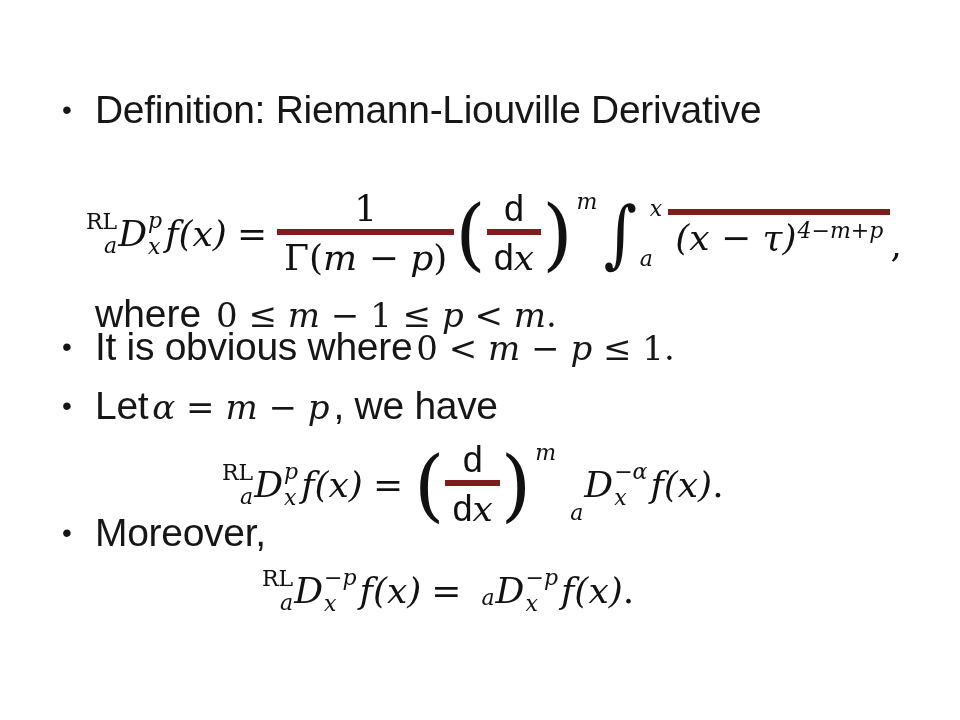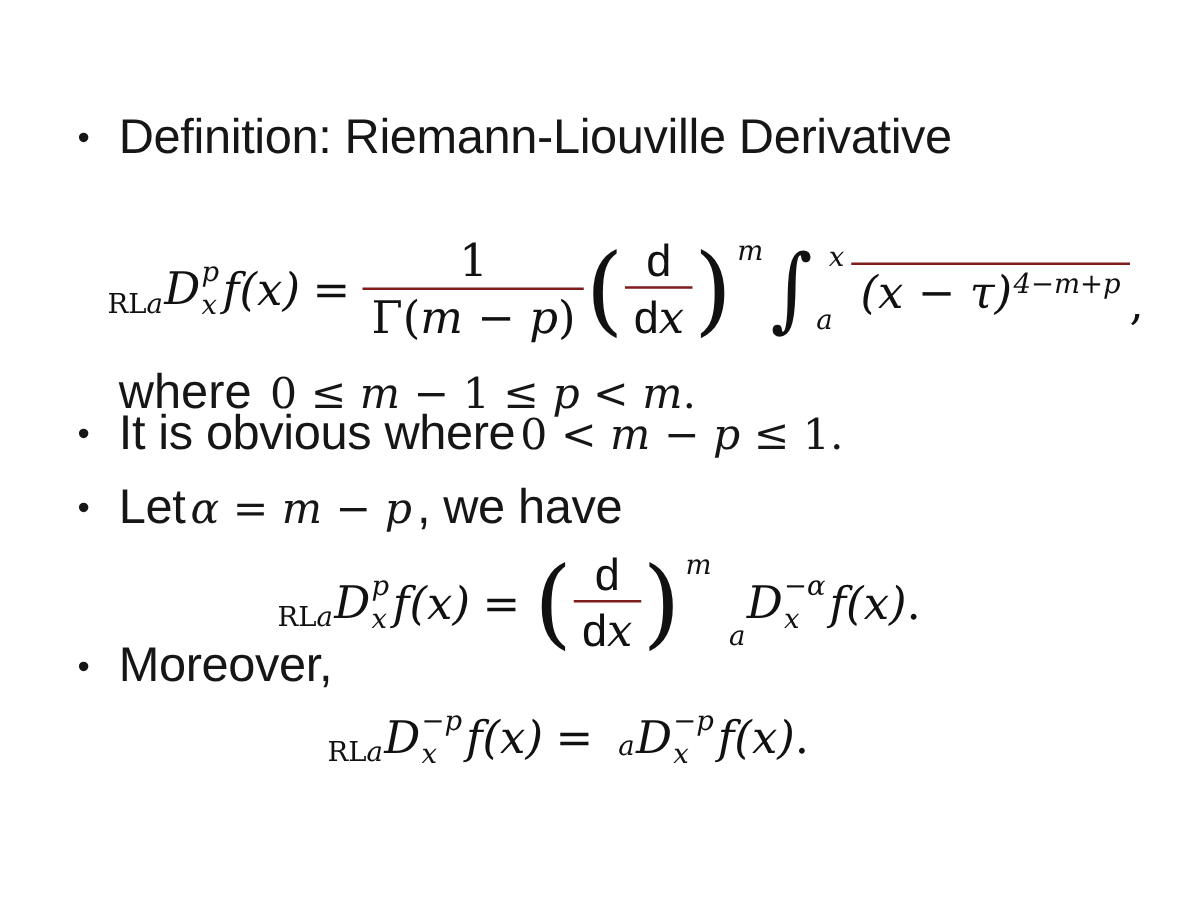--- a/index.html
+++ b/index.html
@@ -9,30 +9,30 @@
   .bullet{position:absolute;display:flex;font-size:39px;line-height:52px;letter-spacing:-0.3px;}
   .dot{width:33px;flex:none;font-size:28px;line-height:52px;}
   .btext{white-space:pre;}
   
   .mathline{font-family:"DejaVu Serif",serif;font-style:italic;font-size:34px;letter-spacing:0;white-space:pre;}
   .up{font-style:normal;}
   .ds{font-family:"Liberation Sans",sans-serif;font-style:normal;}
   
   .formula{position:absolute;display:flex;align-items:center;color:#111;
            font-family:"DejaVu Serif",serif;font-style:italic;font-size:36px;line-height:1.15;}
-  .prestack{display:flex;flex-direction:row;justify-content:space-between;align-items:flex-end;
+  .prestack{display:flex;flex-direction:column;justify-content:space-between;align-items:flex-end;
             font-size:22px;line-height:1;height:46px;margin-right:1px;}
   .sstack{display:flex;flex-direction:column;justify-content:space-between;align-items:flex-start;
           font-size:22px;line-height:1;height:48px;margin:0 3px 0 1px;}
   .bigop{line-height:1;}
   .arg{white-space:pre;}
   .eq{margin:0 10px;}
   .frac{display:inline-flex;flex-direction:column;align-items:center;text-align:center;line-height:1.12;}
   .frac .num{padding:0 7px;}
-  .frac .den{border-top:2px solid #7f1d1d;padding:3px 7px 0;white-space:pre;}
+  .frac .den{border-top:6px solid #7f1d1d;padding:3px 7px 0;white-space:pre;}
   .bigp{font-style:normal;font-size:78px;line-height:78px;margin:0 1px;}
   .powtop{align-self:flex-start;font-size:22px;line-height:1;margin:2px 4px 0 3px;}
   .intwrap{display:flex;align-items:center;margin:0 6px 0 2px;}
   .intglyph{font-style:normal;font-size:64px;line-height:64px;transform:scaleY(1.15);}
   .intlimits{display:flex;flex-direction:column;justify-content:space-between;height:72px;
              font-size:22px;line-height:1;margin-left:3px;}
   .intlimits .isup{margin-left:10px;}
   .fsup{font-size:22px;position:relative;top:-0.55em;margin-left:1px;}
   .presub{align-self:flex-end;font-size:22px;line-height:1;margin:0 1px 6px 10px;}
   .tail{align-self:center;margin-top:22px;}

